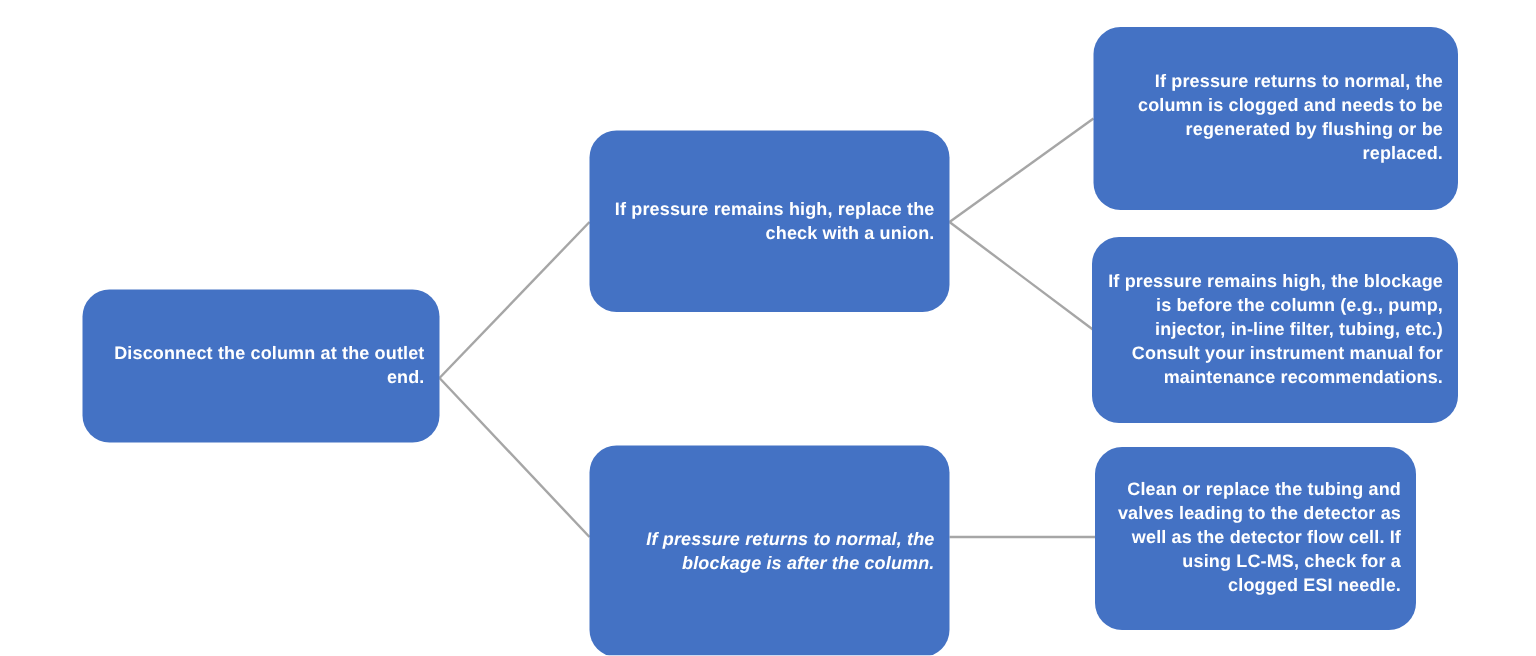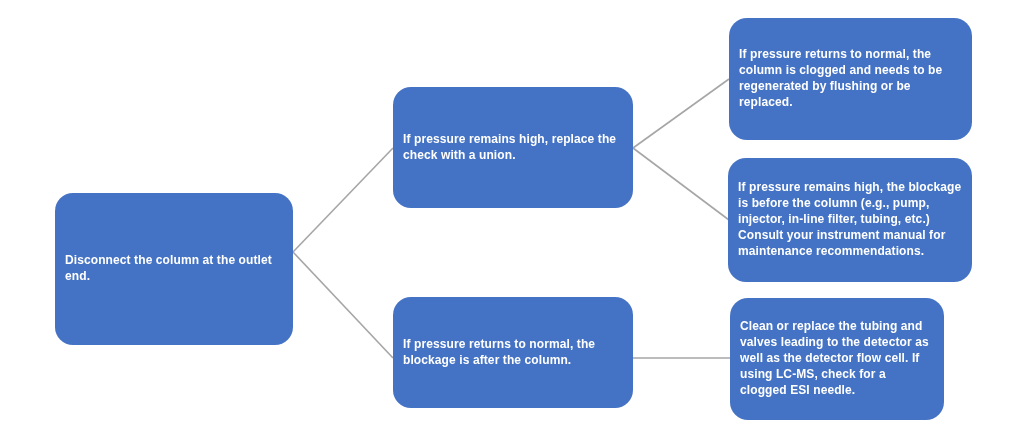--- a/index.html
+++ b/index.html
@@ -28,27 +28,27 @@
     align-items: center;
     justify-content: center;
     box-sizing: border-box;
     padding: 8px 10px;
   }
   .node-label {
     color: var(--node-text, #ffffff);
     font-size: 12px;
     font-weight: 700;
     line-height: 1.32;
-    text-align: left;
+    text-align: right;
     letter-spacing: 0.1px;
   }
   
-  .node-root          { left: 55px;  top: 193px; width: 238px; height: 152px; }
+  .node-root          { left: 55px;  top: 193px; width: 238px; height: 102px; }
   .node-branch-high   { left: 393px; top: 87px;  width: 240px; height: 121px; }
-  .node-branch-normal { left: 393px; top: 297px; width: 240px; height: 111px; }
+  .node-branch-normal { left: 393px; top: 297px; width: 240px; height: 141px; font-style: italic; }
   .node-leaf-clogged  { left: 729px; top: 18px;  width: 243px; height: 122px; }
   .node-leaf-before   { left: 728px; top: 158px; width: 244px; height: 124px; }
   .node-leaf-detector { left: 730px; top: 298px; width: 214px; height: 122px; }
 </style>
 </head>
 <body>
 
 <div class="canvas">
 
   <svg class="connectors" viewBox="0 0 1024 437" xmlns="http://www.w3.org/2000/svg">

